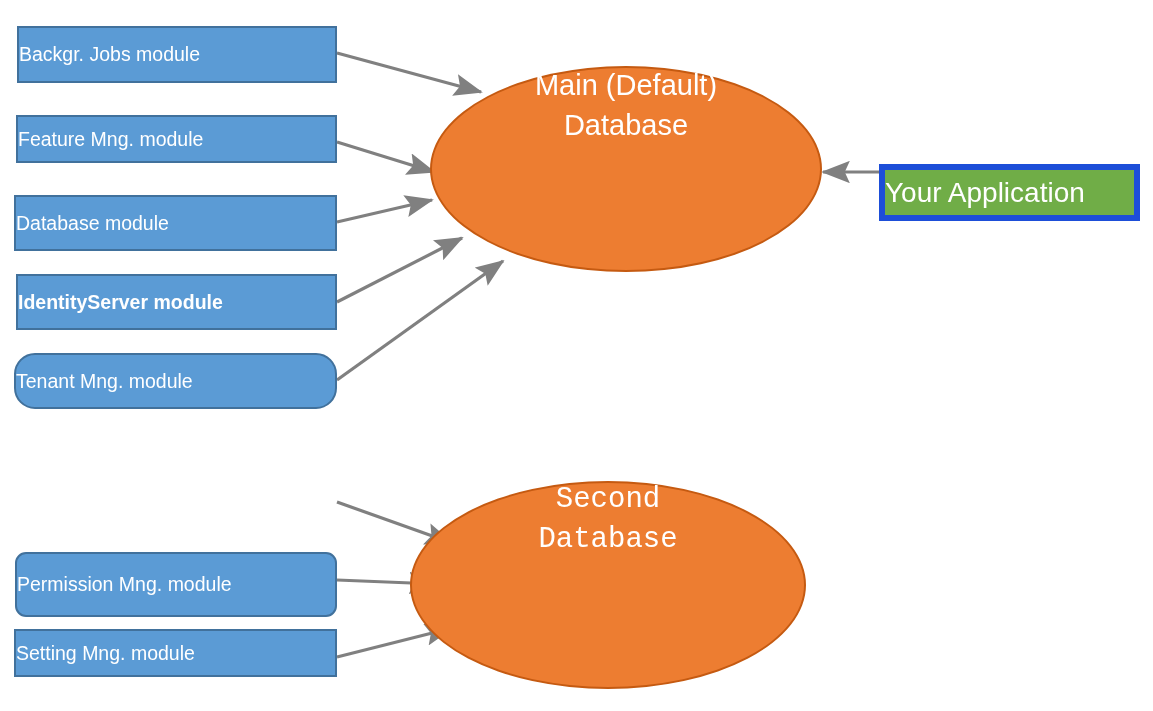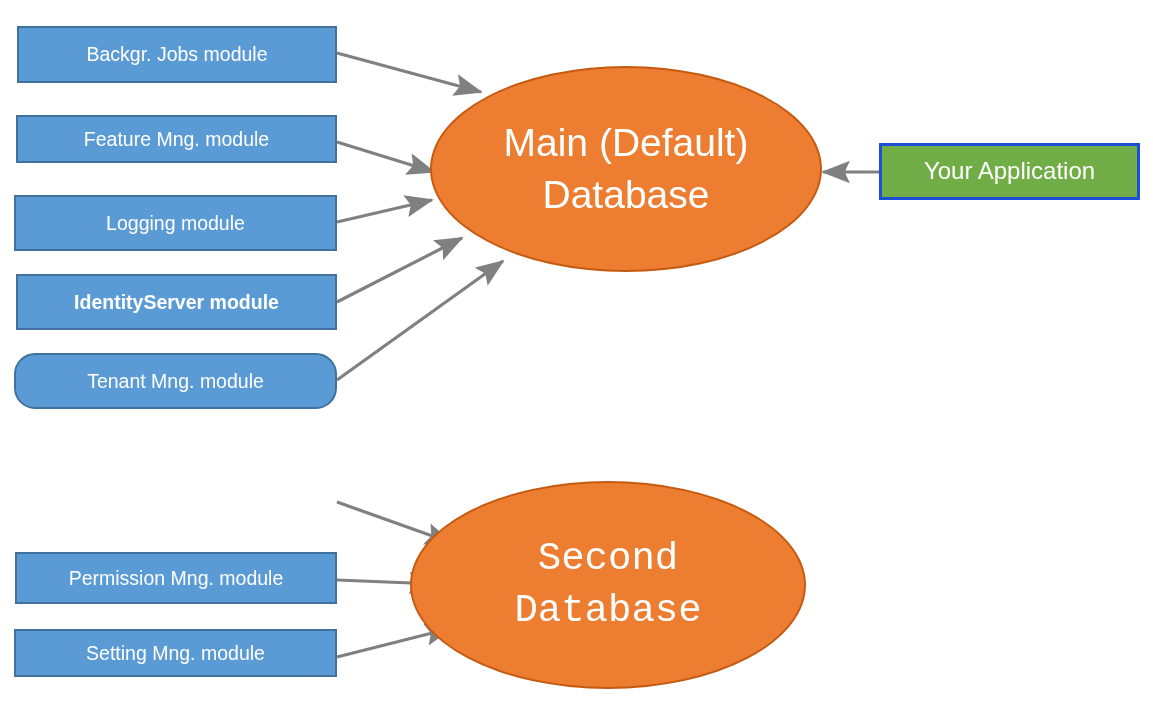--- a/index.html
+++ b/index.html
@@ -23,42 +23,42 @@
     left: 0;
     top: 0;
     width: 1153px;
     height: 711px;
     pointer-events: none;
   }
   .node {
     position: absolute;
     display: flex;
     align-items: center;
-    justify-content: center;
     text-align: center;
     color: #ffffff;
     box-sizing: border-box;
     line-height: 1.18;
     z-index: 2;
   }
   .module-box {
     background: #5B9BD5;
     border: 2px solid #41719C;
     font-size: 19.5px;
   }
   .app-box {
     background: #70AD47;
-    border: 3px solid #1d4ed8;
-    font-size: 24px;
+    border: 6px solid #1d4ed8;
+    font-size: 28px;
+    margin-top: 21px;
   }
   .db-ellipse {
     background: #ED7D31;
     border: 2px solid #C55A11;
     border-radius: 50%;
-    font-size: 39px;
+    font-size: 29px;
     flex-direction: column;
   }
   .db-ellipse .db-line {
     display: block;
     white-space: nowrap;
   }
   .db-ellipse .db-line + .db-line {
     margin-top: 6px;
   }
 </style>
@@ -105,33 +105,33 @@
 
   <div class="node module-box" style="left:17px; top:26px; width:320px; height:57px;">
     <span>Backgr. Jobs module</span>
   </div>
 
   <div class="node module-box" style="left:16px; top:115px; width:321px; height:48px;">
     <span>Feature Mng. module</span>
   </div>
 
   <div class="node module-box" style="left:14px; top:195px; width:323px; height:56px;">
-    <span>Logging module</span>
+    <span>Database module</span>
   </div>
 
   <div class="node module-box" style="left:16px; top:274px; width:321px; height:56px;font-weight:bold;">
     <span>IdentityServer module</span>
   </div>
 
   <div class="node module-box" style="left:14px; top:353px; width:323px; height:56px;border-radius:21px;">
     <span>Tenant Mng. module</span>
   </div>
 
 
-  <div class="node module-box" style="left:15px; top:552px; width:322px; height:52px;">
+  <div class="node module-box" style="left:15px; top:552px; width:322px; height:65px;border-radius:11px;">
     <span>Permission Mng. module</span>
   </div>
 
   <div class="node module-box" style="left:14px; top:629px; width:323px; height:48px;">
     <span>Setting Mng. module</span>
   </div>
 
 </div>
 
 </body></html>

